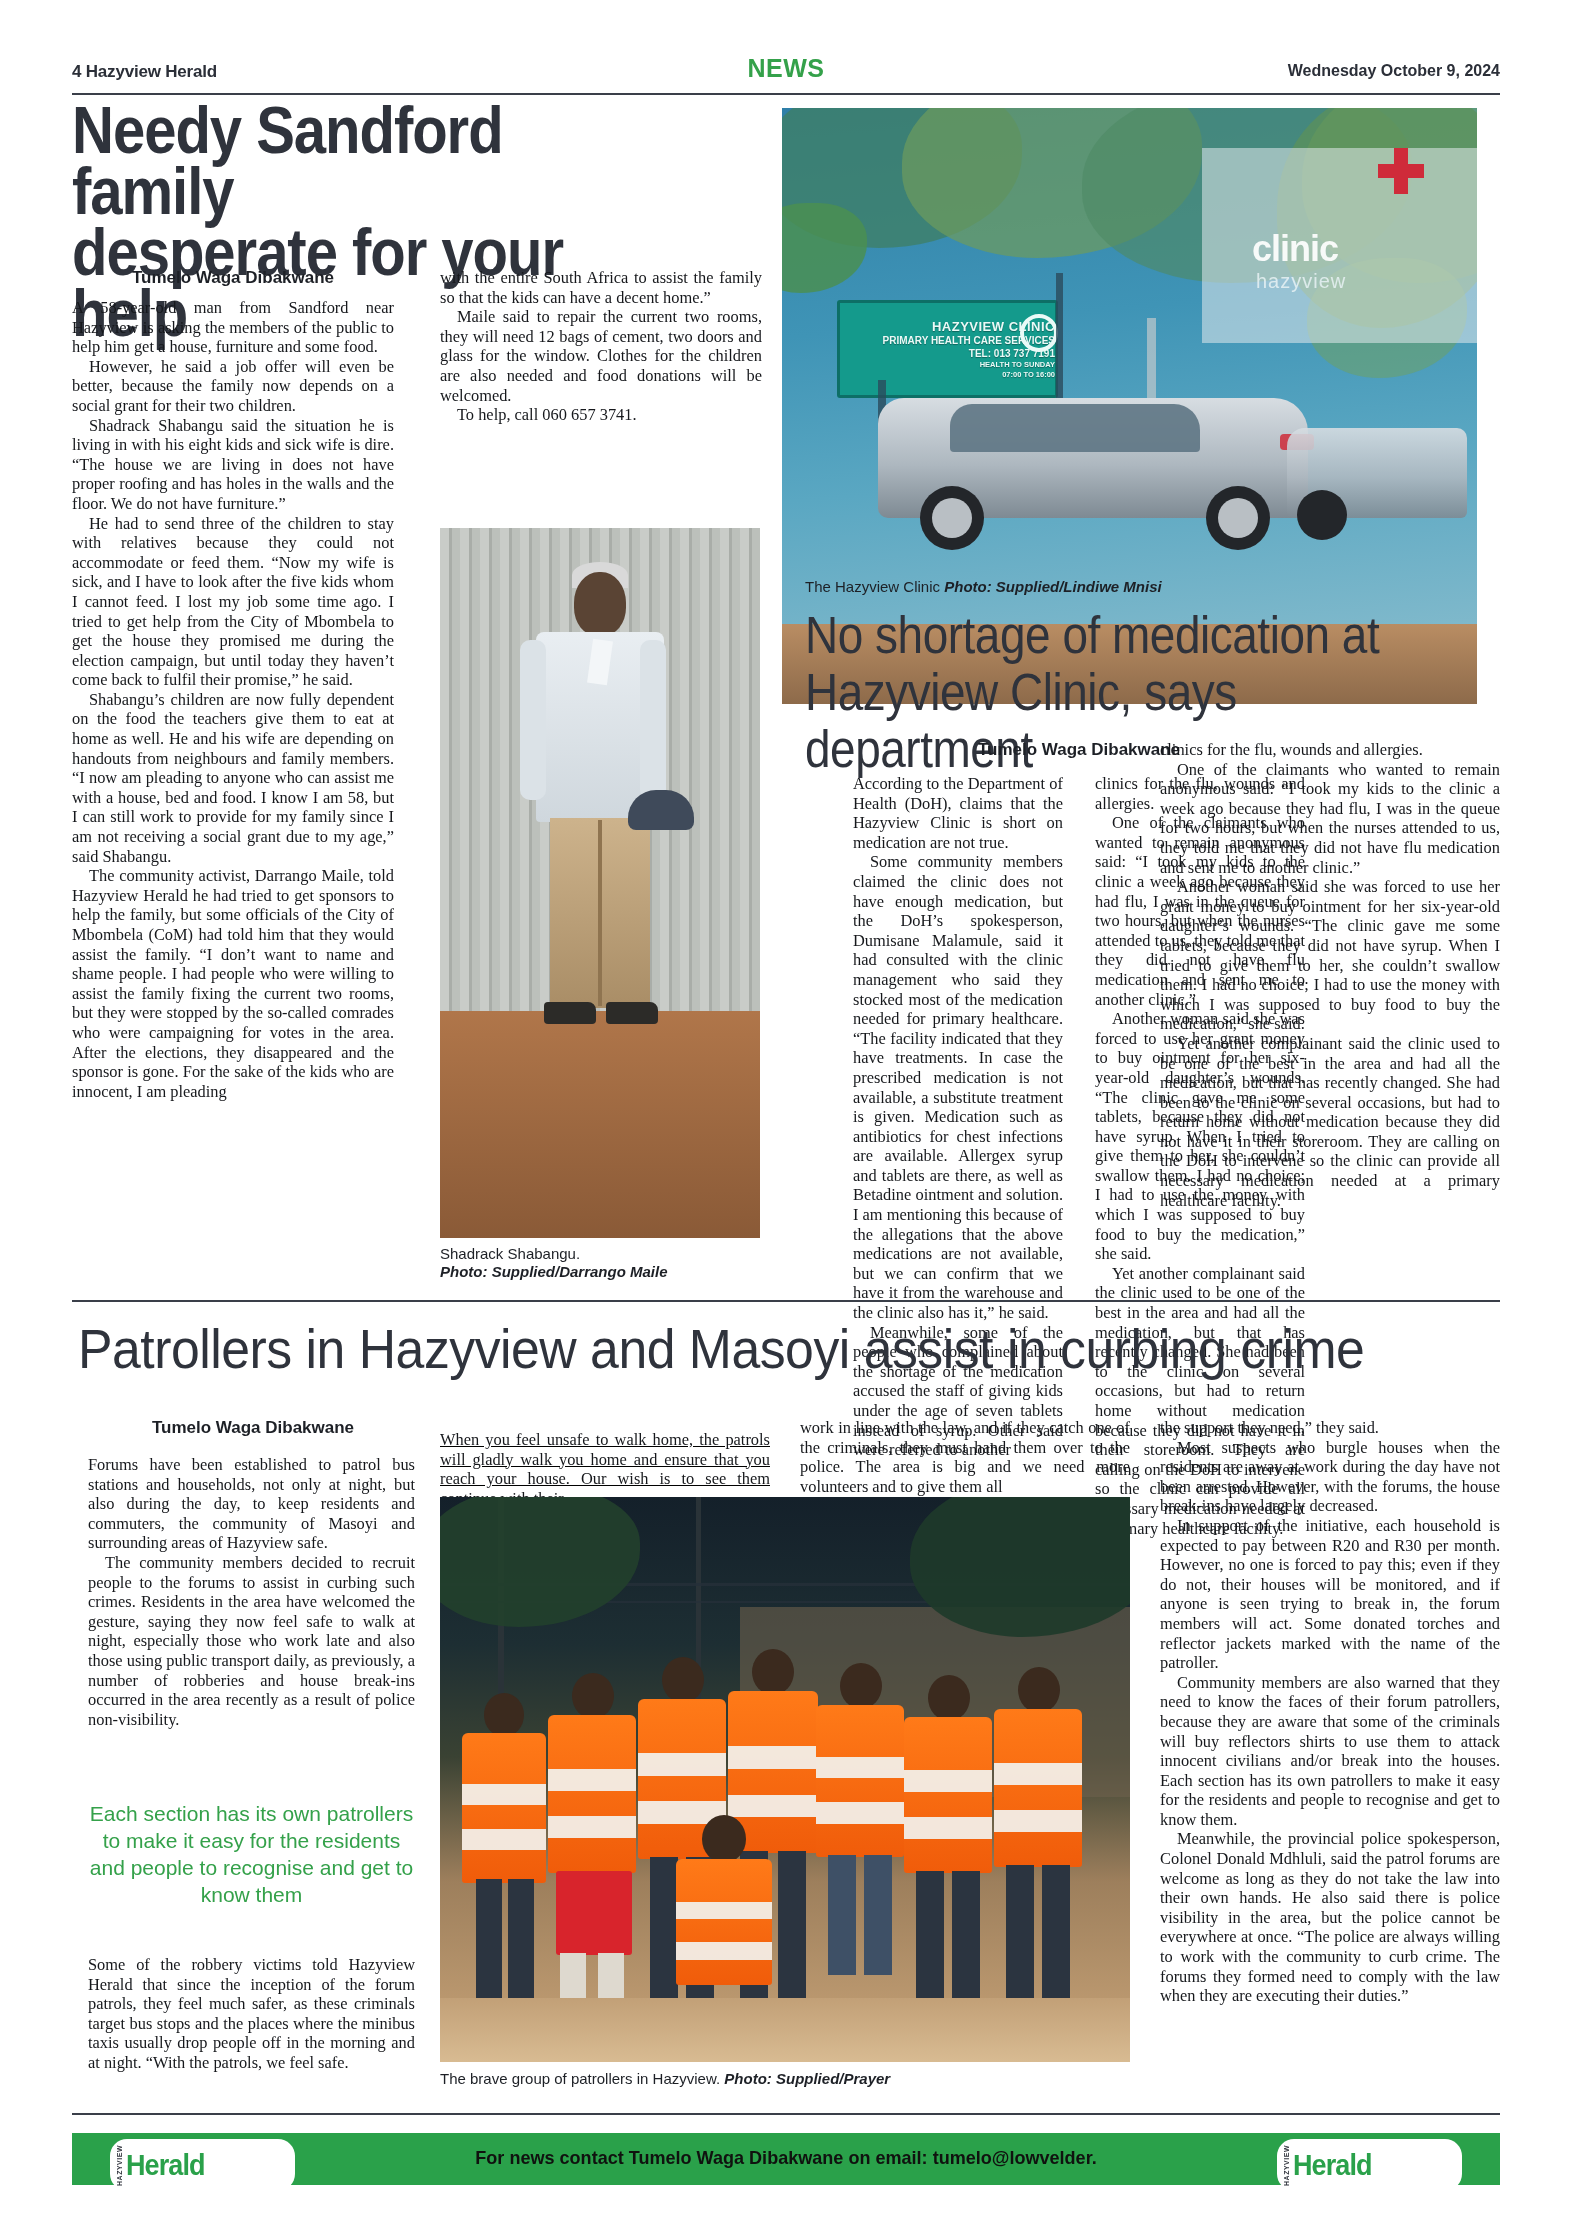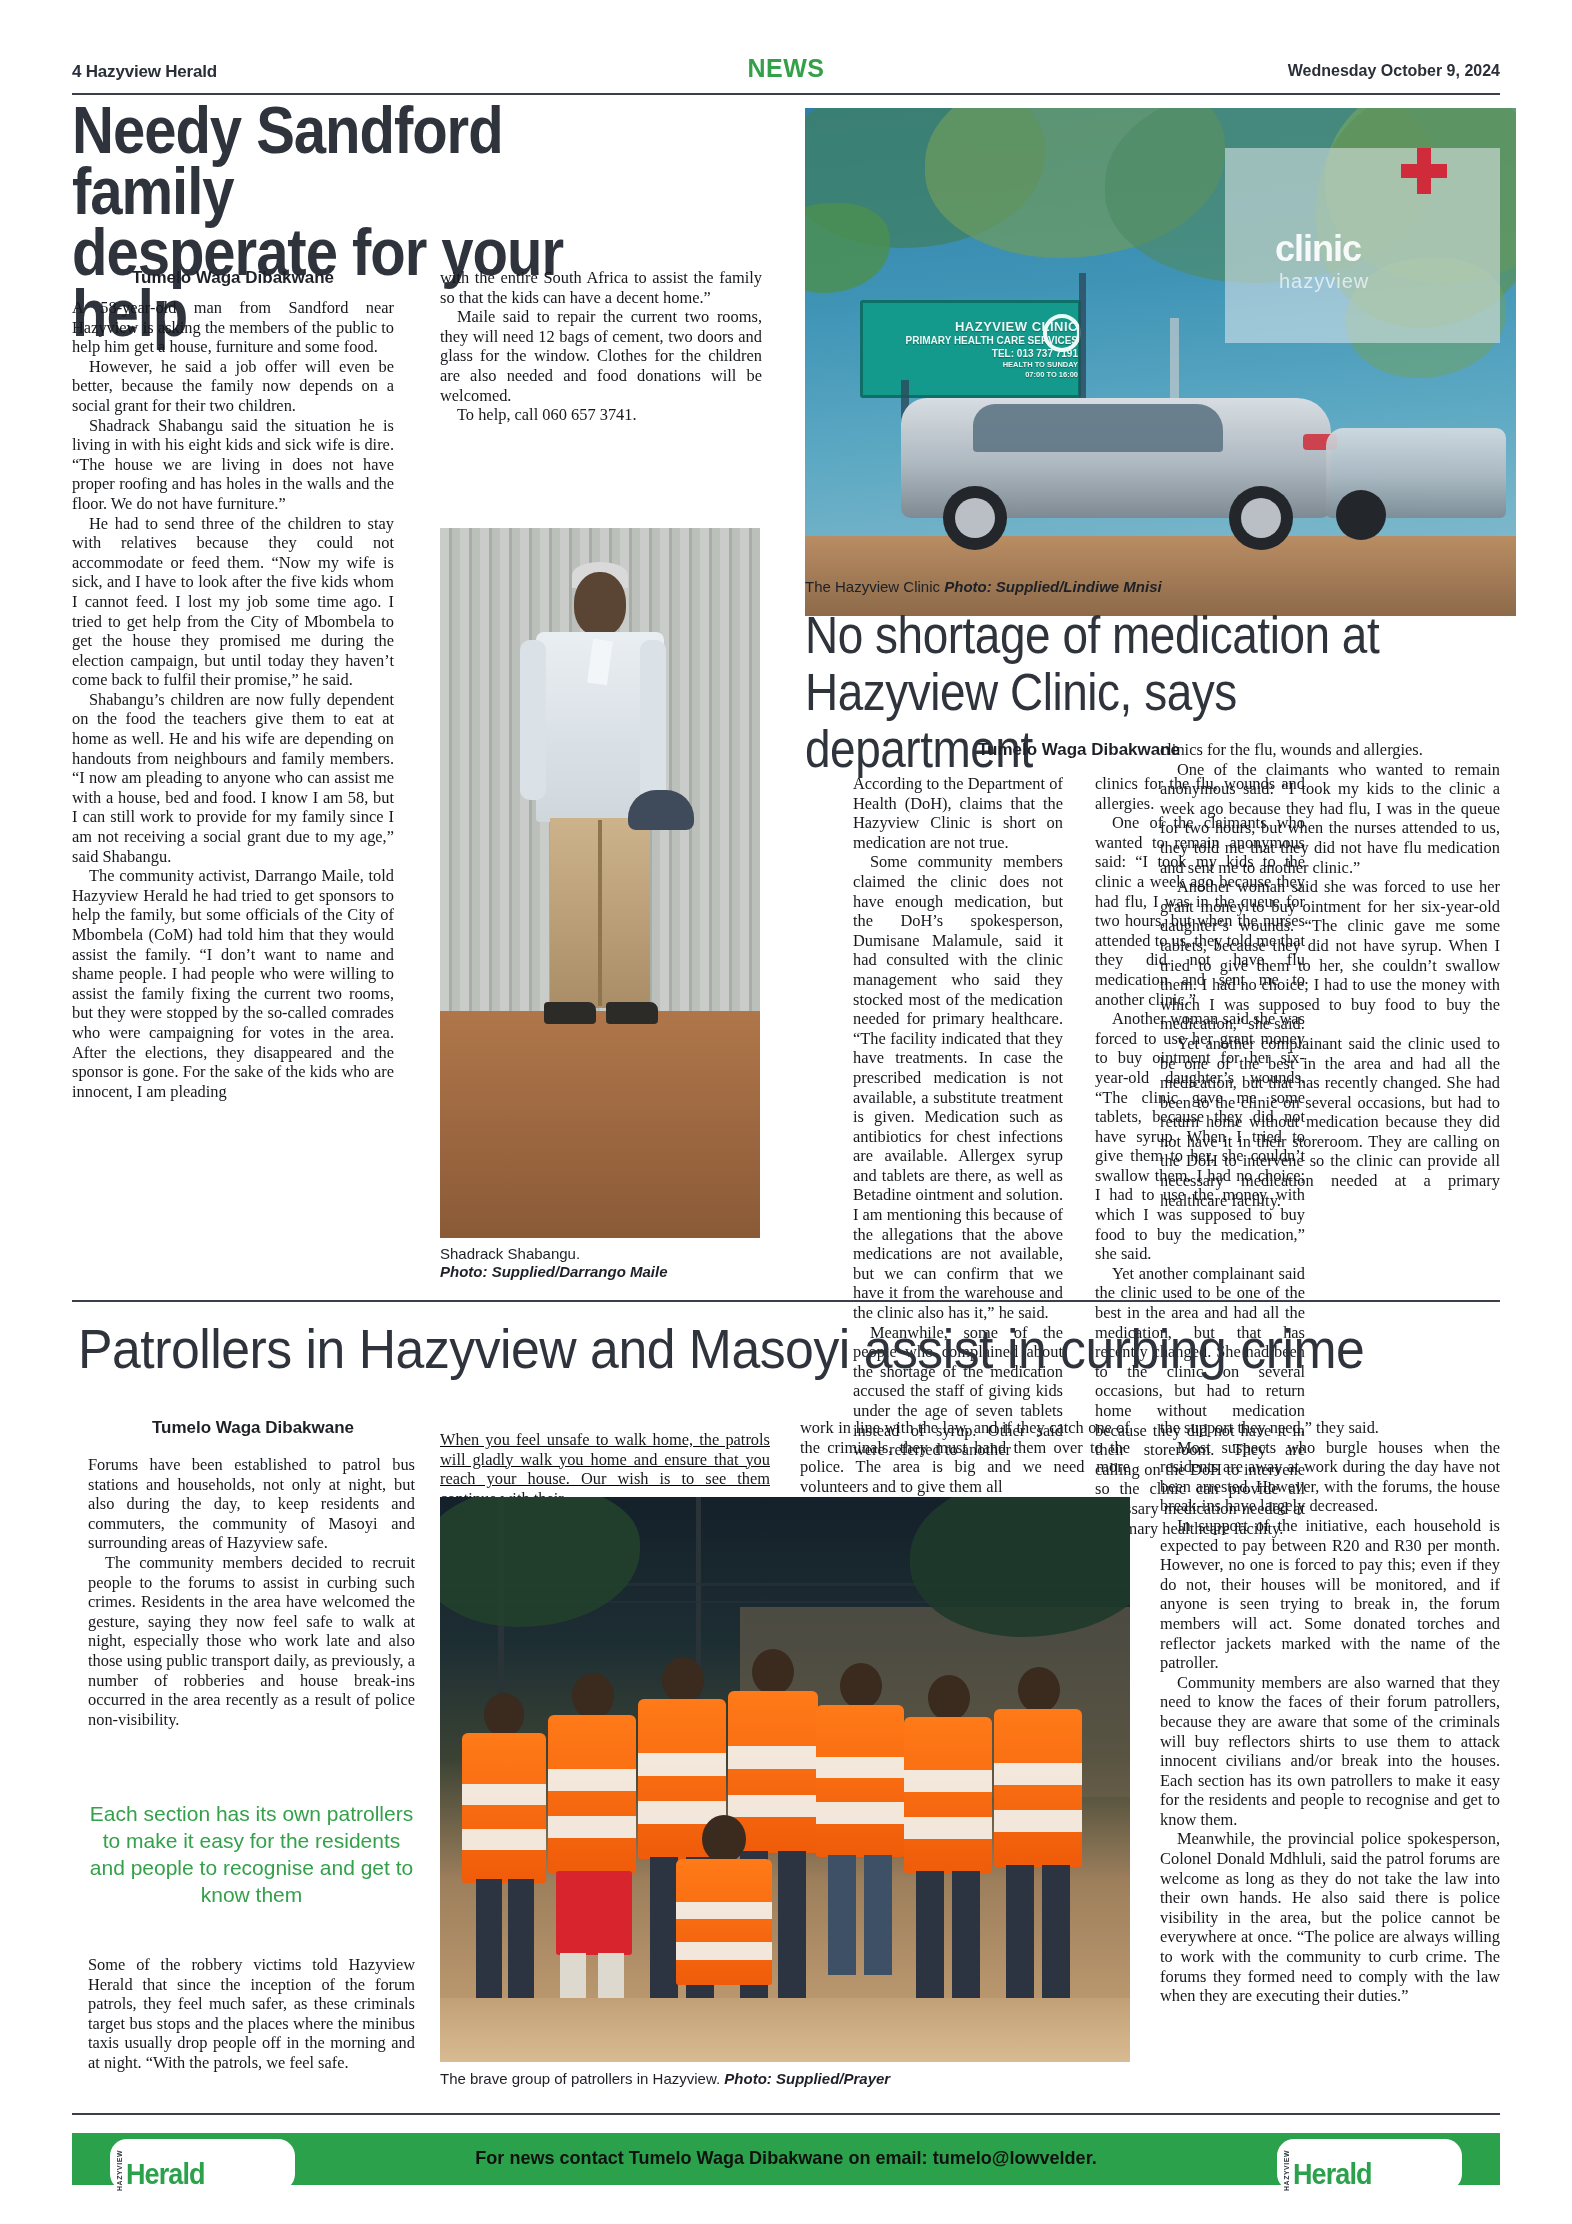--- a/index.html
+++ b/index.html
@@ -31,21 +31,21 @@
   .cap b{font-style:italic;font-weight:bold;}
 
   
   .a1-head{position:absolute;left:72px;top:100px;width:650px;
     font-weight:bold;font-size:66px;line-height:61px;letter-spacing:-1.2px;
     transform:scaleX(.88);transform-origin:left top;}
   .a1-cols{position:absolute;left:72px;top:268px;width:690px;height:1000px;}
   .a1-c1{position:absolute;left:0;top:0;width:322px;}
   .a1-c2{position:absolute;left:368px;top:0;width:322px;}
 
-  .clinic-photo{position:absolute;left:805px;top:108px;width:695px;height:508px;overflow:hidden;padding-left:16px;}
+  .clinic-photo{position:absolute;left:782px;top:108px;width:695px;height:596px;overflow:hidden;}
   .clinic-cap{position:absolute;left:805px;top:578px;width:695px;}
 
   
   .a2-head{position:absolute;left:805px;top:607px;width:700px;
     font-weight:normal;font-size:51px;line-height:57px;letter-spacing:-0.5px;
     transform:scaleX(.90);transform-origin:left top;}
   .a2-cols{position:absolute;left:805px;top:740px;width:695px;}
   .a2-c{position:absolute;top:0;width:210px;}
   .a2-c1{left:48px;}
   .a2-c2{left:290px;}
@@ -72,21 +72,21 @@
     color:#34a14a;}
   .a3-c1b{position:absolute;left:88px;top:1955px;width:327px;}
 
   .patrol-photo{position:absolute;left:440px;top:1497px;width:690px;height:565px;overflow:hidden;}
   .patrol-cap{position:absolute;left:440px;top:2070px;width:700px;}
 
   
   .foot-rule{position:absolute;left:72px;top:2113px;width:1428px;height:2px;background:#3a3f49;}
   .footer{position:absolute;left:72px;top:2133px;width:1428px;height:52px;background:#2aa14a;}
   .foot-logo{position:absolute;top:6px;width:185px;height:52px;background:#ffffff;
-    display:flex;align-items:flex-end;border-radius:17px;}
+    display:flex;align-items:center;border-radius:17px;}
   .foot-logo.l{left:38px;}
   .foot-logo.r{right:38px;}
   .foot-kicker{font-family:"Liberation Sans",sans-serif;font-weight:bold;font-size:7px;
     color:#2f333c;writing-mode:vertical-rl;transform:rotate(180deg);
     letter-spacing:0.5px;margin:0 3px 0 6px;line-height:1;}
   .foot-word{font-family:"Liberation Sans",sans-serif;font-weight:bold;font-size:30px;
     color:#2aa14a;letter-spacing:-1px;transform:scaleX(.9);transform-origin:left center;}
   .foot-text{position:absolute;left:0;right:0;top:14px;text-align:center;
     font-family:"Liberation Sans",sans-serif;font-weight:bold;font-size:19px;color:#10120f;
     transform:scaleX(.95);}

